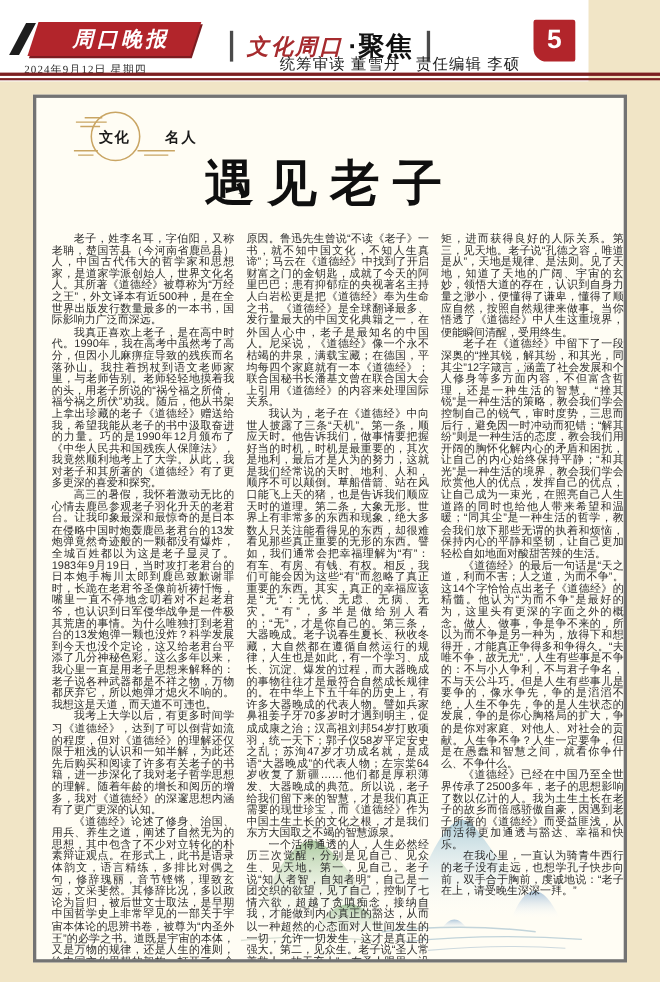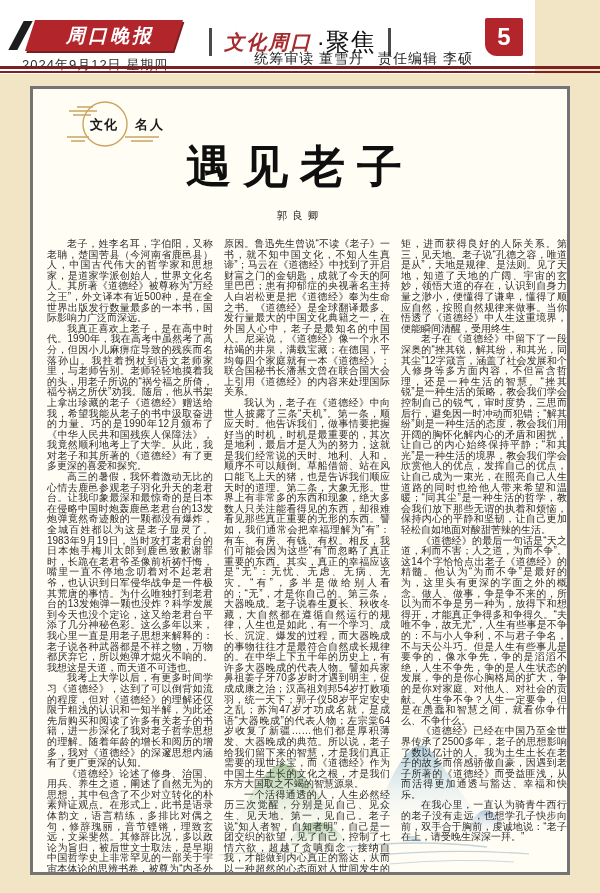--- a/index.html
+++ b/index.html
@@ -27,38 +27,38 @@
     box-shadow:2px 2px 0 #7d1c20;
   }
   .logo-text {
     position:absolute; left:26px; top:3px; width:140px;
     color:#fff; font-family:"DejaVu Serif", serif;
     font-style:italic; font-weight:bold; font-size:19px; letter-spacing:3px;
     text-align:center;
   }
   .date-line {
     position:absolute; left:22px; top:56px;
-    font-size:13px; color:#2b2b2b; letter-spacing:1px;
+    font-size:10px; color:#2b2b2b; letter-spacing:1px;font-family:Liberation Serif, serif;
   }
   .masthead {
     position:absolute; left:0; top:26px; width:600px; text-align:center;
     white-space:nowrap;
   }
   .mast-bar {
     display:inline-block; width:2.5px; height:28px; background:#4a4a4a;
     vertical-align:middle; margin:0 8px;
   }
   .mast-red {
     display:inline-block; vertical-align:middle;
     color:#a62b2e; font-family:"DejaVu Serif", serif;
     font-style:italic; font-weight:bold; font-size:20px; letter-spacing:2px;
   }
   .mast-black {
     display:inline-block; vertical-align:middle;
-    color:#111; font-weight:normal; font-size:24px; letter-spacing:1px;
+    color:#111; font-weight:bold; font-size:24px; letter-spacing:1px;
   }
   .credits {
     position:absolute; right:62px; top:50px;
     font-size:14px; color:#222; letter-spacing:1px; white-space:nowrap;
   }
   .credits .gap { display:inline-block; width:14px; }
   .page-num-box {
     position:absolute; right:12px; top:18px; width:38px; height:38px;
     background:#b2252b; border-radius:2px 2px 2px 12px;
     color:#fff; font-size:24px; font-weight:bold;
@@ -74,21 +74,21 @@
     background:#fffdf4; border:3px solid #737373;
     overflow:hidden;
   }
   .badge { position:absolute; left:34px; top:8px; width:130px; height:60px; }
   .badge svg { position:absolute; left:0; top:0; }
   .badge-circle-label {
     position:absolute; left:23px; top:19px;
     font-size:13px; font-weight:bold; color:#1a1a1a; letter-spacing:1px;
   }
   .badge-side-label {
-    position:absolute; left:68px; top:19px;
+    position:absolute; left:83px; top:19px;
     font-size:13px; font-weight:bold; color:#1a1a1a; letter-spacing:2px;
   }
   .article-title {
     margin-top:48px; text-align:center;
     font-family:"DejaVu Sans", sans-serif;
     font-size:45px; font-weight:900; color:#0f0f0f; letter-spacing:12px;
   }
   .article-author {
     margin-top:12px; text-align:center;
     font-size:10.5px; color:#222; letter-spacing:5px;
@@ -151,21 +151,20 @@
       <circle cx="38" cy="27" r="22" fill="none" stroke="#c9a563" stroke-width="1.4"></circle>
       <path d="M2 14 H30 M6 18 H24 M10 10 H26" stroke="#c9a563" stroke-width="1.3" fill="none"></path>
       <path d="M0 40 H22 M4 44 H18" stroke="#c9a563" stroke-width="1.3" fill="none"></path>
       <path d="M58 40 H92 M64 44 H86" stroke="#c9a563" stroke-width="1.3" fill="none"></path>
     </svg>
     <span class="badge-circle-label">文化</span>
     <span class="badge-side-label">名人</span>
   </div>
 
   <h1 class="article-title">遇见老子</h1>
-  <div class="article-author">郭良卿</div>
 
   <div class="columns">
     <div class="col">
         <p class="para">老子，姓李名耳，字伯阳，又称老聃，楚国苦县（今河南省鹿邑县）人，中国古代伟大的哲学家和思想家，是道家学派创始人，世界文化名人。其所著《道德经》被尊称为“万经之王”，外文译本有近500种，是在全世界出版发行数量最多的一本书，国际影响力广泛而深远。</p>
         <p class="para">我真正喜欢上老子，是在高中时代。1990年，我在高考中虽然考了高分，但因小儿麻痹症导致的残疾而名落孙山。我拄着拐杖到语文老师家里，与老师告别。老师轻轻地摸着我的头，用老子所说的“祸兮福之所倚，福兮祸之所伏”劝我。随后，他从书架上拿出珍藏的老子《道德经》赠送给我，希望我能从老子的书中汲取奋进的力量。巧的是1990年12月颁布了《中华人民共和国残疾人保障法》，我竟然顺利地考上了大学。从此，我对老子和其所著的《道德经》有了更多更深的喜爱和探究。</p>
         <p class="para">高三的暑假，我怀着激动无比的心情去鹿邑参观老子羽化升天的老君台。让我印象最深和最惊奇的是日本在侵略中国时炮轰鹿邑老君台的13发炮弹竟然奇迹般的一颗都没有爆炸，全城百姓都以为这是老子显灵了。1983年9月19日，当时攻打老君台的日本炮手梅川太郎到鹿邑致歉谢罪时，长跪在老君爷圣像前祈祷忏悔，嘴里一直不停地念叨着对不起老君爷，也认识到日军侵华战争是一件极其荒唐的事情。为什么唯独打到老君台的13发炮弹一颗也没炸？科学发展到今天也没个定论，这又给老君台平添了几分神秘色彩。这么多年以来，我心里一直是用老子思想来解释的：老子说各种武器都是不祥之物，万物都厌弃它，所以炮弹才熄火不响的。我想这是天道，而天道不可违也。</p>
         <p class="para">我考上大学以后，有更多时间学习《道德经》，达到了可以倒背如流的程度，但对《道德经》的理解还仅限于粗浅的认识和一知半解，为此还先后购买和阅读了许多有关老子的书籍，进一步深化了我对老子哲学思想的理解。随着年龄的增长和阅历的增多，我对《道德经》的深邃思想内涵有了更广更深的认知。</p>
         <p class="para">《道德经》论述了修身、治国、用兵、养生之道，阐述了自然无为的思想，其中包含了不少对立转化的朴素辩证观点。在形式上，此书是语录体韵文，语言精练，多排比对偶之句，修辞瑰丽，音节铿锵，理致玄远，文采斐然。其修辞比况，多以政论为旨归，被后世文士取法，是早期中国哲学史上非常罕见的一部关于宇宙本体论的思辨书卷，被尊为“内圣外王”的必学之书。道既是宇宙的本体，又是万物的规律，还是人生的准则，给中国文化思想的架构，打开了一个极其高远、极富想象力的思想空间。</p>
         <p class="para">《道德经》具有穿越时空的恒久价值，我想这正是老子苦苦追寻的生生不息的道。老子在《道德经》中诠释的深邃哲理和人生智慧滋养了中国人的精神世界，为中华儿女乃至全人类打开一扇思考宇宙万物、追寻幸福生活的大门，也是中国文化贡献给全世界的智慧和灿烂的文化遗产，更是我们树立民族文化自信的最好载体。</p>
       </div>

